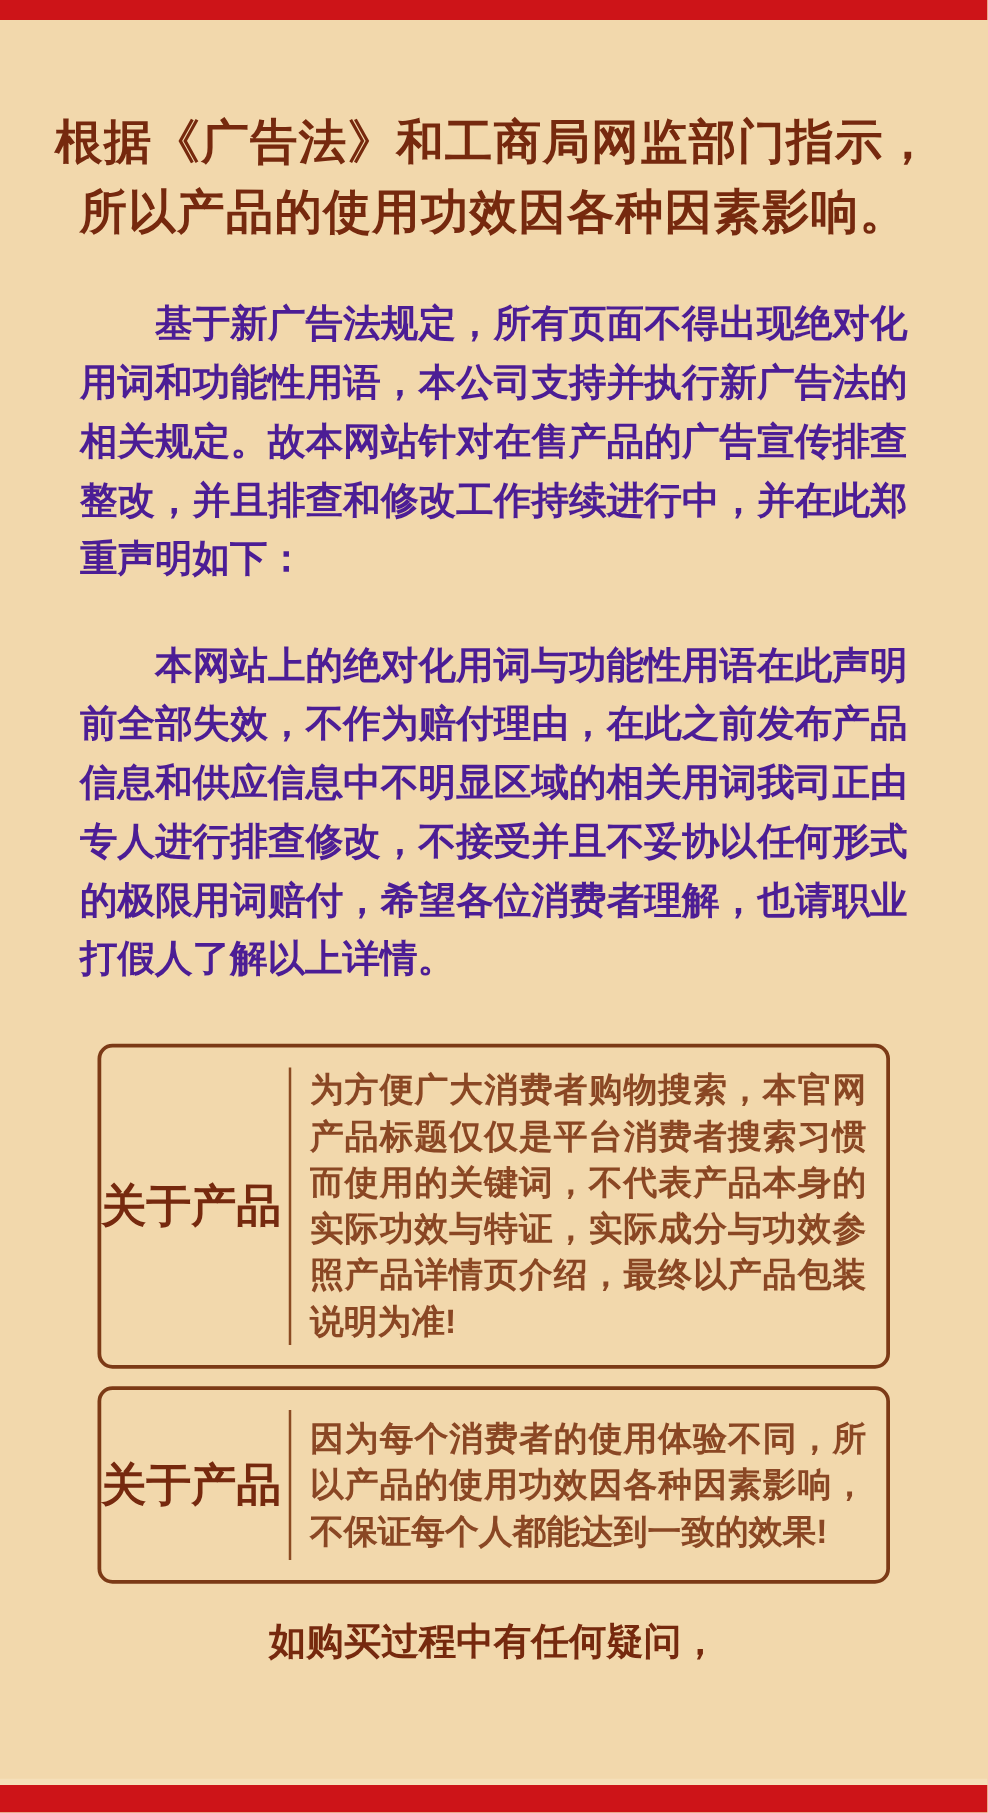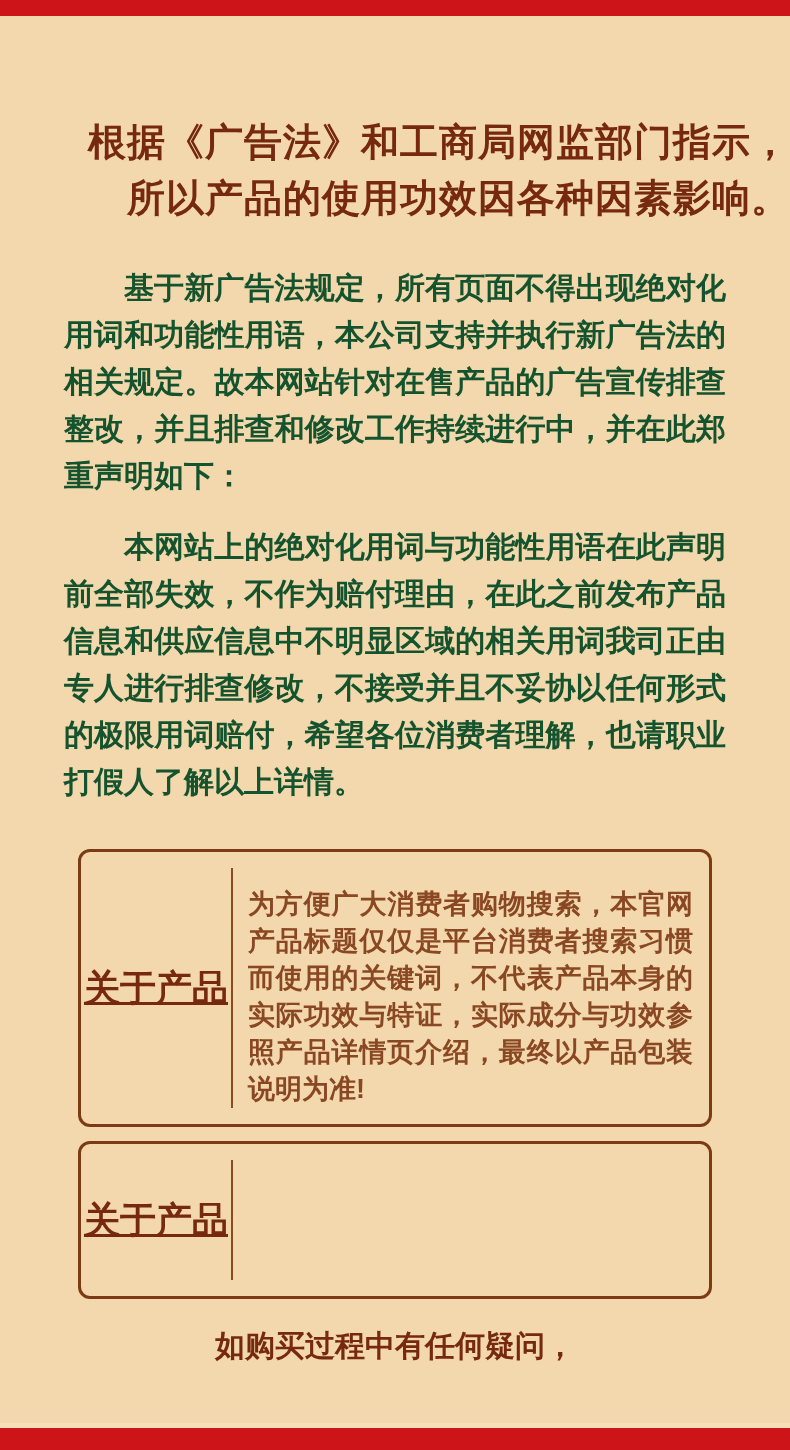--- a/index.html
+++ b/index.html
@@ -22,76 +22,73 @@
     height: 22px; background: #cd1418;
   }
   .light-strip {
     position: absolute; bottom: 22px; left: 0; right: 0;
     height: 5px; background: #f5dfb9;
   }
   .content {
     position: absolute; top: 16px; left: 0; right: 0; bottom: 22px;
   }
   .statement-title {
-    margin-top: 98px;
-    text-align: right;
+    margin-top: 70px;
+    text-align: center;
     font-size: 38px;
     line-height: 56px;
     font-weight: 700;
     color: #76290e;
     letter-spacing: 1px;
   }
   .intro p {
     margin: 38px 64px 0 64px;
     font-size: 30px;
     line-height: 47px;
     font-weight: 600;
     text-indent: 2em;
     text-align: justify;
-    color: #14532d;
+    color: #4c1d95;
   }
-  .intro p.second { margin-top: 24px; }
+  .intro p.second { margin-top: 38px; }
   .notice-boxes {
     margin: 44px 78px 0 78px;
   }
   .notice-box {
     border: 3px solid #7c3a16;
     border-radius: 12px;
     display: flex;
     align-items: center;
     margin-bottom: 14px;
   }
   .notice-box.b1 { min-height: 198px; }
   .notice-box.b2 { min-height: 158px; }
   .notice-box.b3 { min-height: 150px; }
   .notice-label {
     flex: 0 0 150px;
-    text-align: center;
     font-size: 36px;
     line-height: 1.45;
     font-weight: 700;
     color: #76290e;
-    text-decoration: underline;
   }
   .notice-divider {
     align-self: stretch;
     width: 0;
     border-left: 2px solid #8a4a22;
     margin: 16px 0;
   }
   .notice-text {
     flex: 1;
     padding: 16px 16px 16px 15px;
     font-family: "Liberation Sans", "DejaVu Sans", sans-serif;
     font-size: 27px;
     line-height: 37px;
     font-weight: 600;
     color: #8a4724;
     text-align: justify;
-    margin-top: 18px;
   }
   .footer-note {
     margin-top: 24px;
     text-align: center;
     font-size: 30px;
     line-height: 46px;
     font-weight: 700;
     color: #76290e;
   }
 </style>
@@ -120,20 +117,21 @@
       </div>
       <div class="notice-divider"></div>
       <div class="notice-text">为方便广大消费者购物搜索，本官网产品标题仅仅是平台消费者搜索习惯而使用的关键词，不代表产品本身的实际功效与特证，实际成分与功效参照产品详情页介绍，最终以产品包装说明为准!</div>
     </div>
 
     <div class="notice-box b2">
       <div class="notice-label">
         <div>关于产品</div>
       </div>
       <div class="notice-divider"></div>
+      <div class="notice-text">因为每个消费者的使用体验不同，所以产品的使用功效因各种因素影响，不保证每个人都能达到一致的效果!</div>
     </div>
 
 
   </div>
 
   <div class="footer-note">
     <div>如购买过程中有任何疑问，</div>
 
   </div>
 

